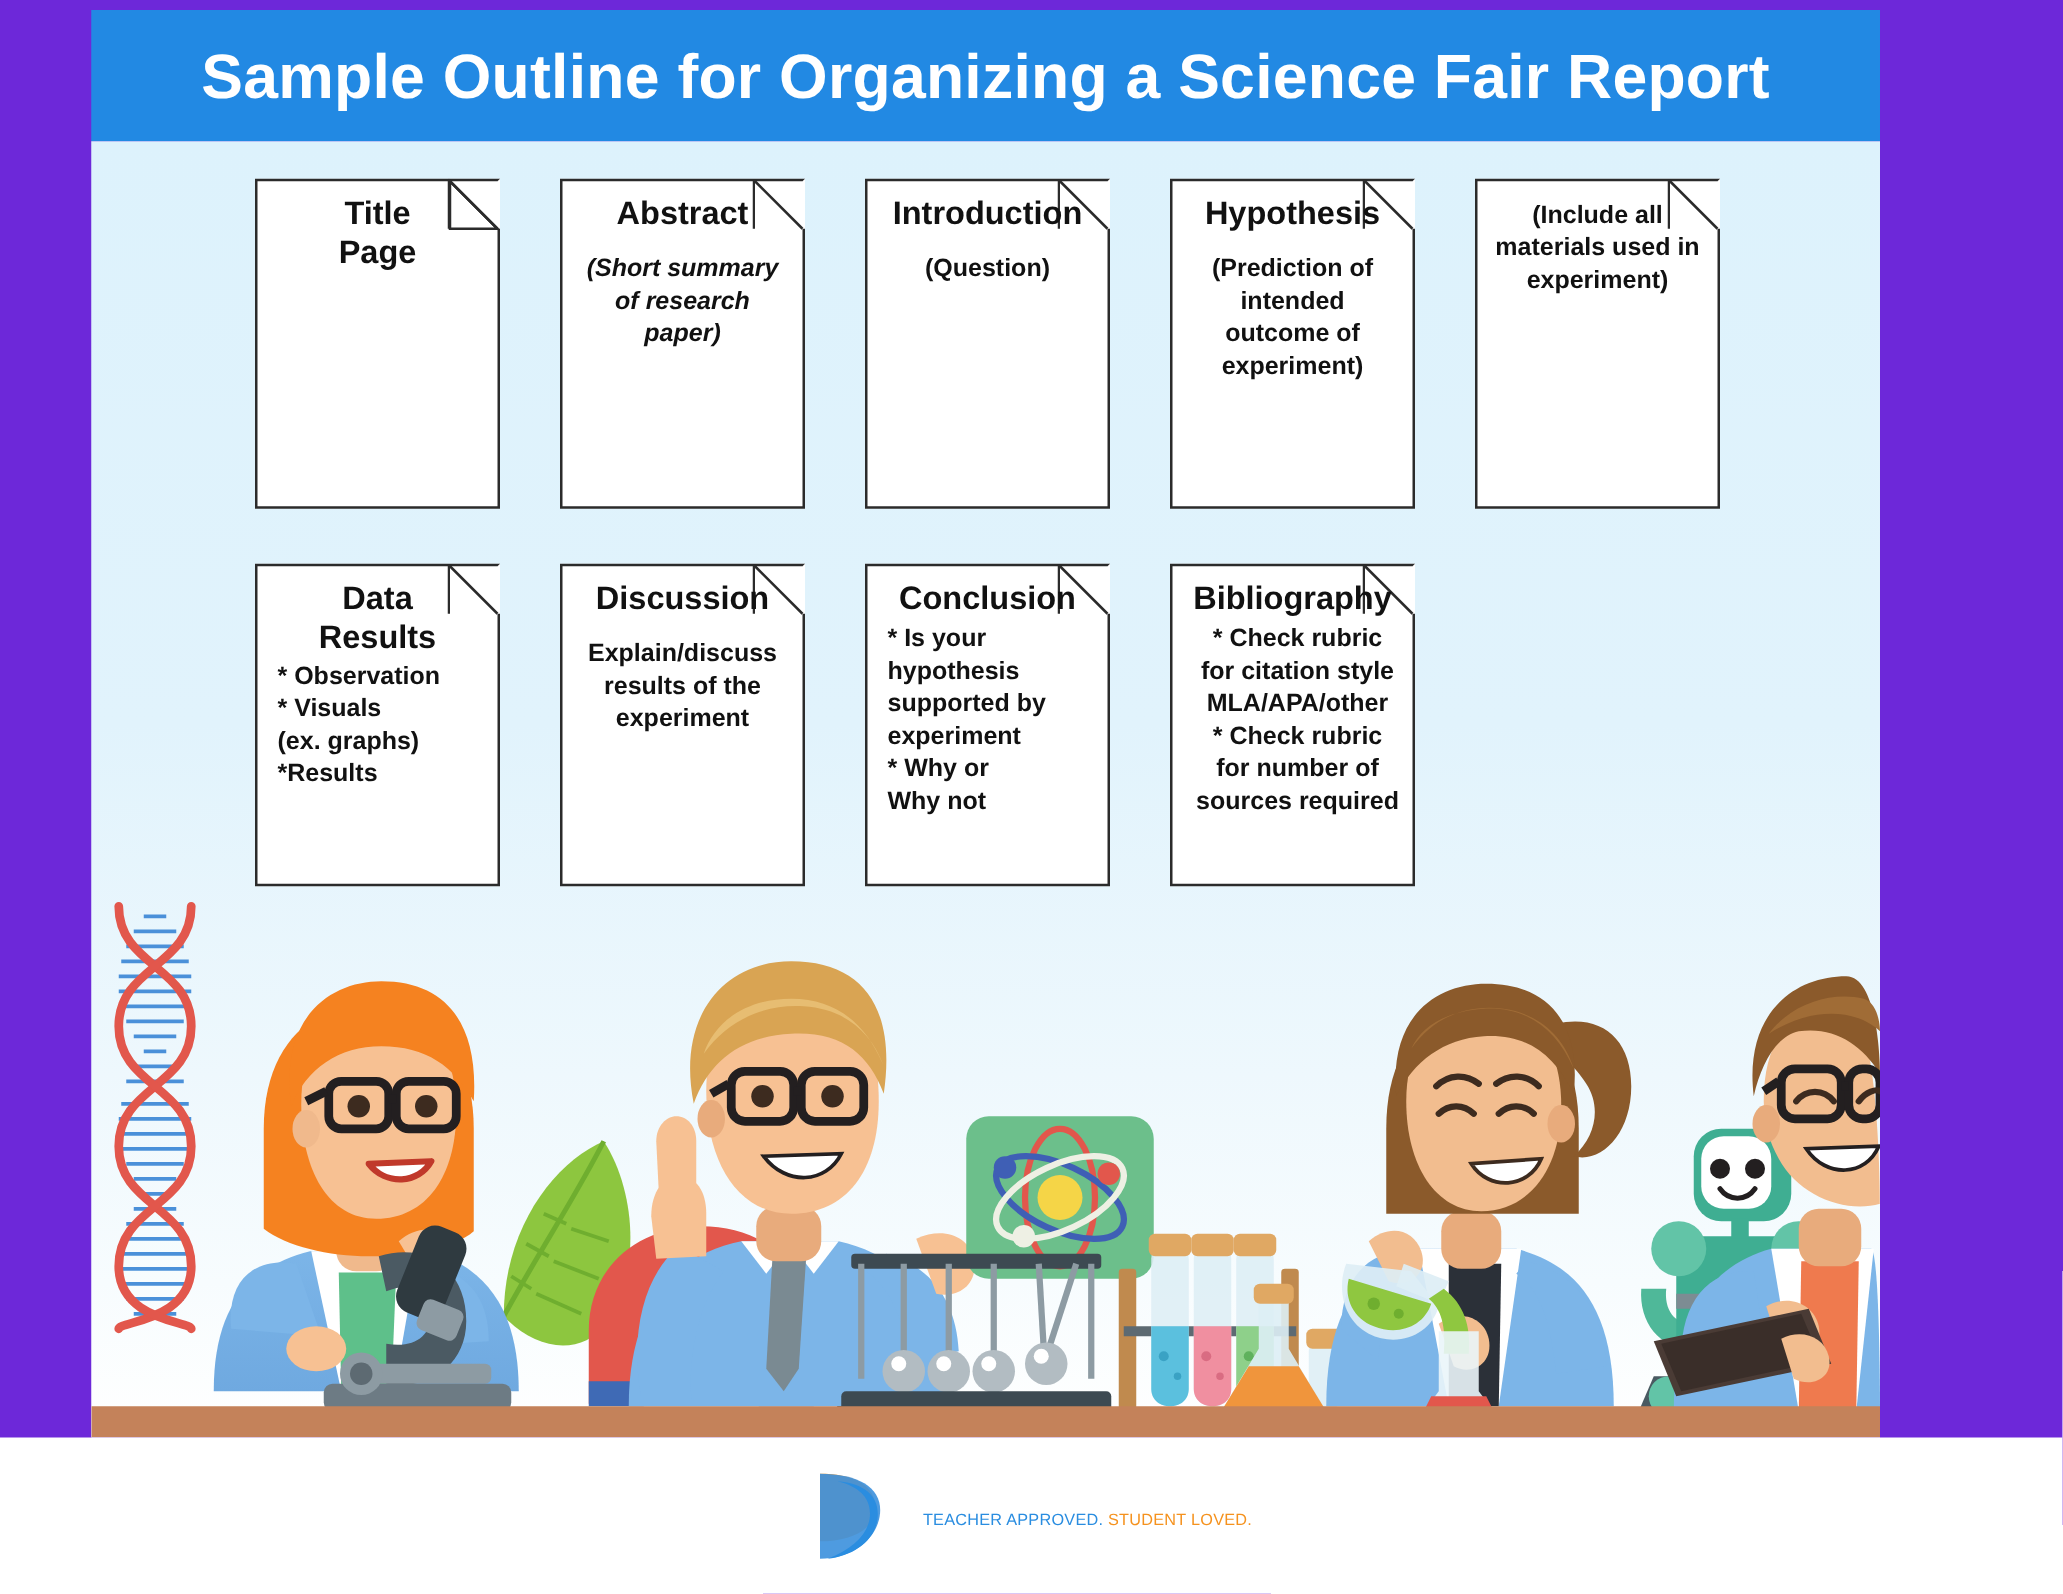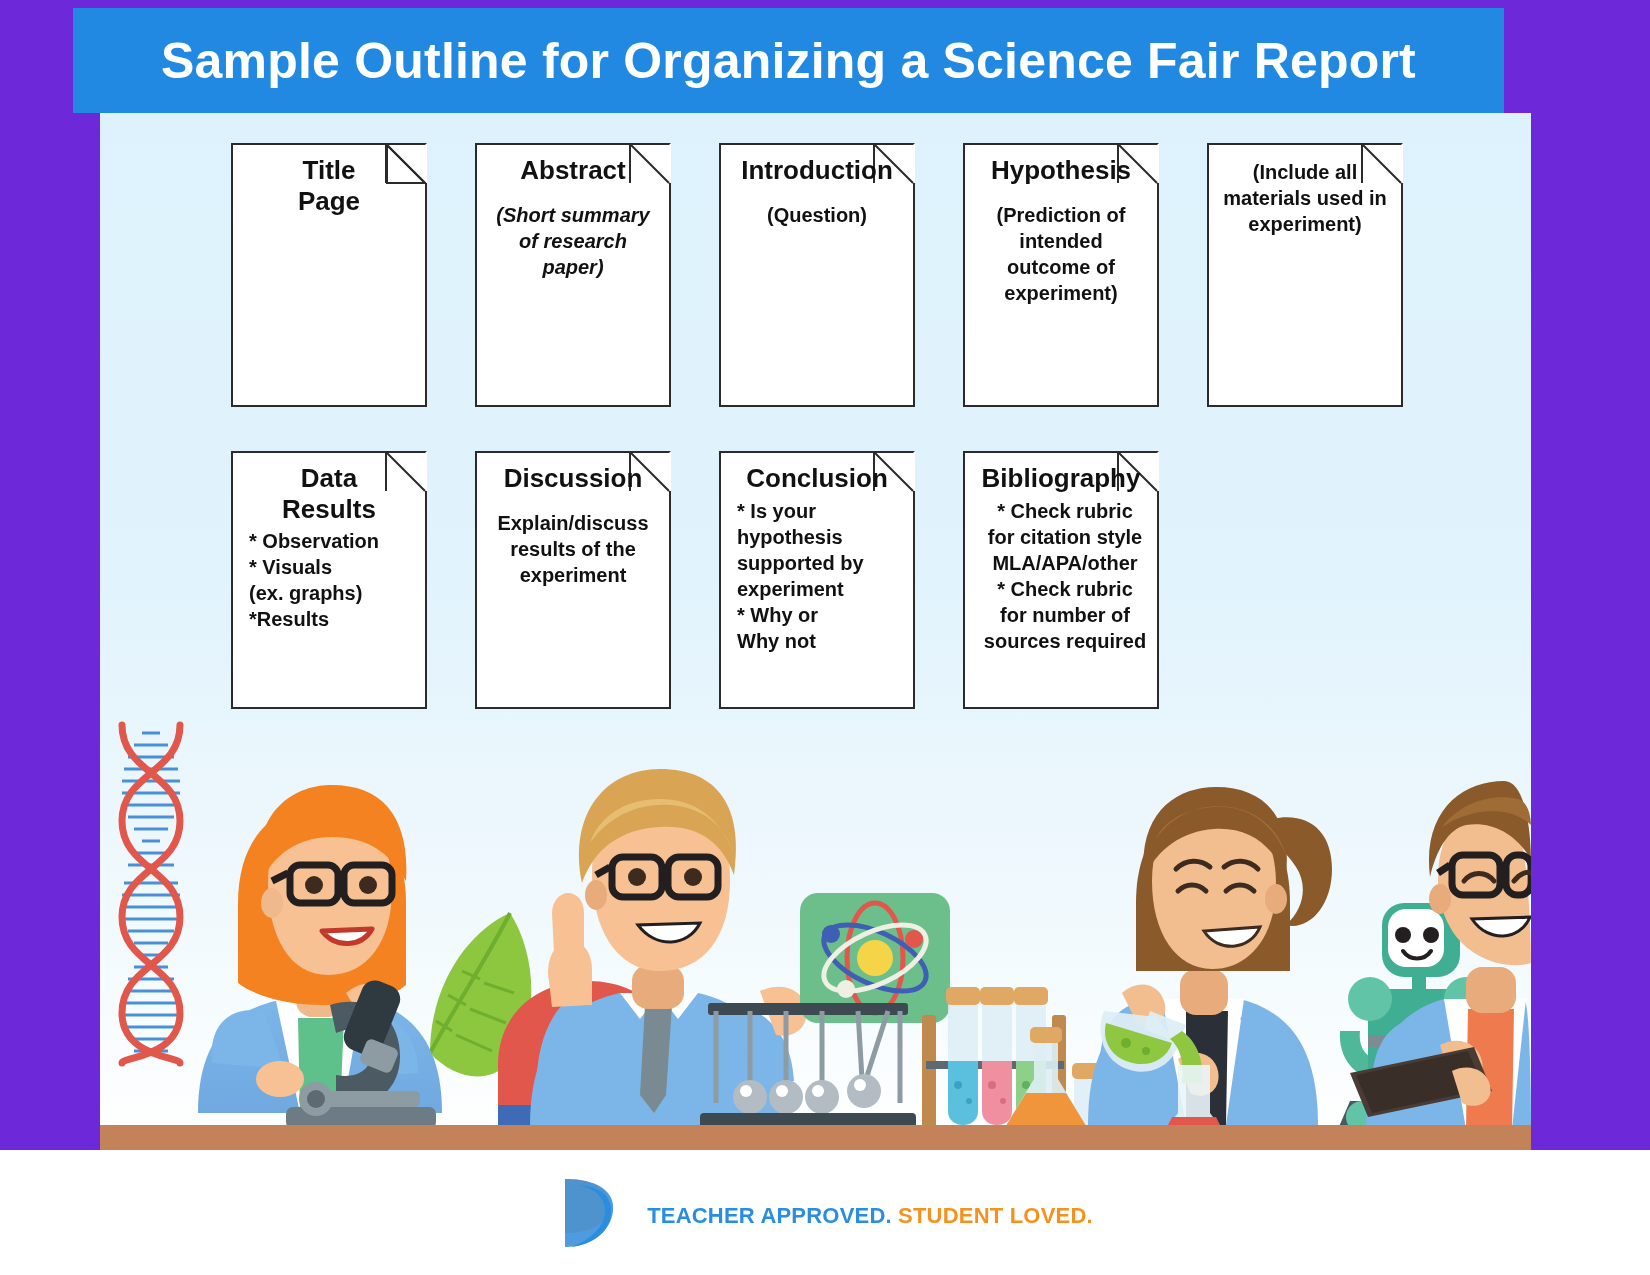--- a/index.html
+++ b/index.html
@@ -31,21 +31,20 @@
     white-space: nowrap;
   }
 
   
   .scene {
     position: absolute;
     left: 73px; top: 113px;
     width: 1431px; height: 1037px;
     background: linear-gradient(to bottom, #ddf2fc 0%, #e1f3fc 45%, #eef8fd 72%, #f7fcfe 88%, #ffffff 100%);
     overflow: hidden;
-    margin-left: 27px;
   }
 
   
   .card {
     position: absolute;
     background: #ffffff;
     border: 2px solid #2b2b2b;
     text-align: center;
     padding: 10px 8px 6px 8px;
   }
@@ -91,21 +90,21 @@
     background: #ffffff;
     display: flex; align-items: center; justify-content: center;
   }
   .logo-wrap { display: flex; align-items: center; gap: 14px; }
   .logo-text-wrap { display: flex; flex-direction: column; align-items: flex-start; }
   .logo-name {
     font-size: 46px; font-weight: bold; color: #2a8de0;
     line-height: 1.0; letter-spacing: -0.5px;
   }
   .logo-tag {
-    font-size: 22px; font-weight: bold; letter-spacing: 0.2px;
+    font-size: 13px; font-weight: normal; letter-spacing: 0.2px;
     margin-top: 6px;
   }
   .tag-blue { color: #2a8de0; }
   .tag-orange { color: #f5921e; }
 </style>
 </head>
 <body>
 
 <div id="stage">
 

